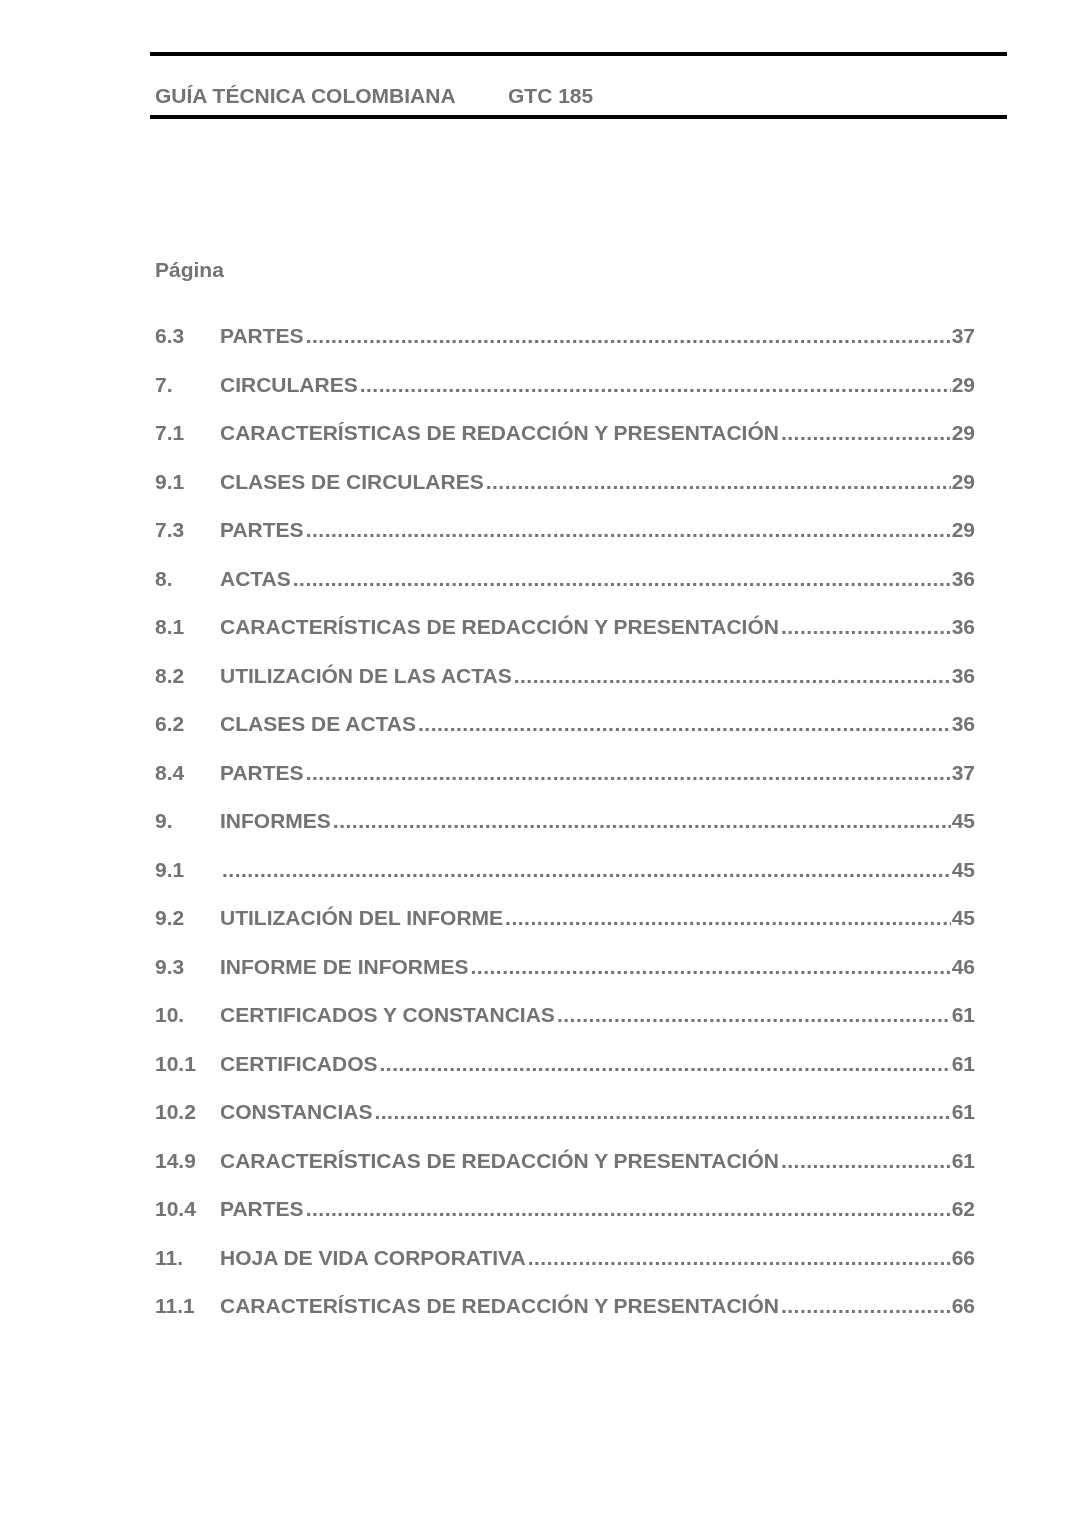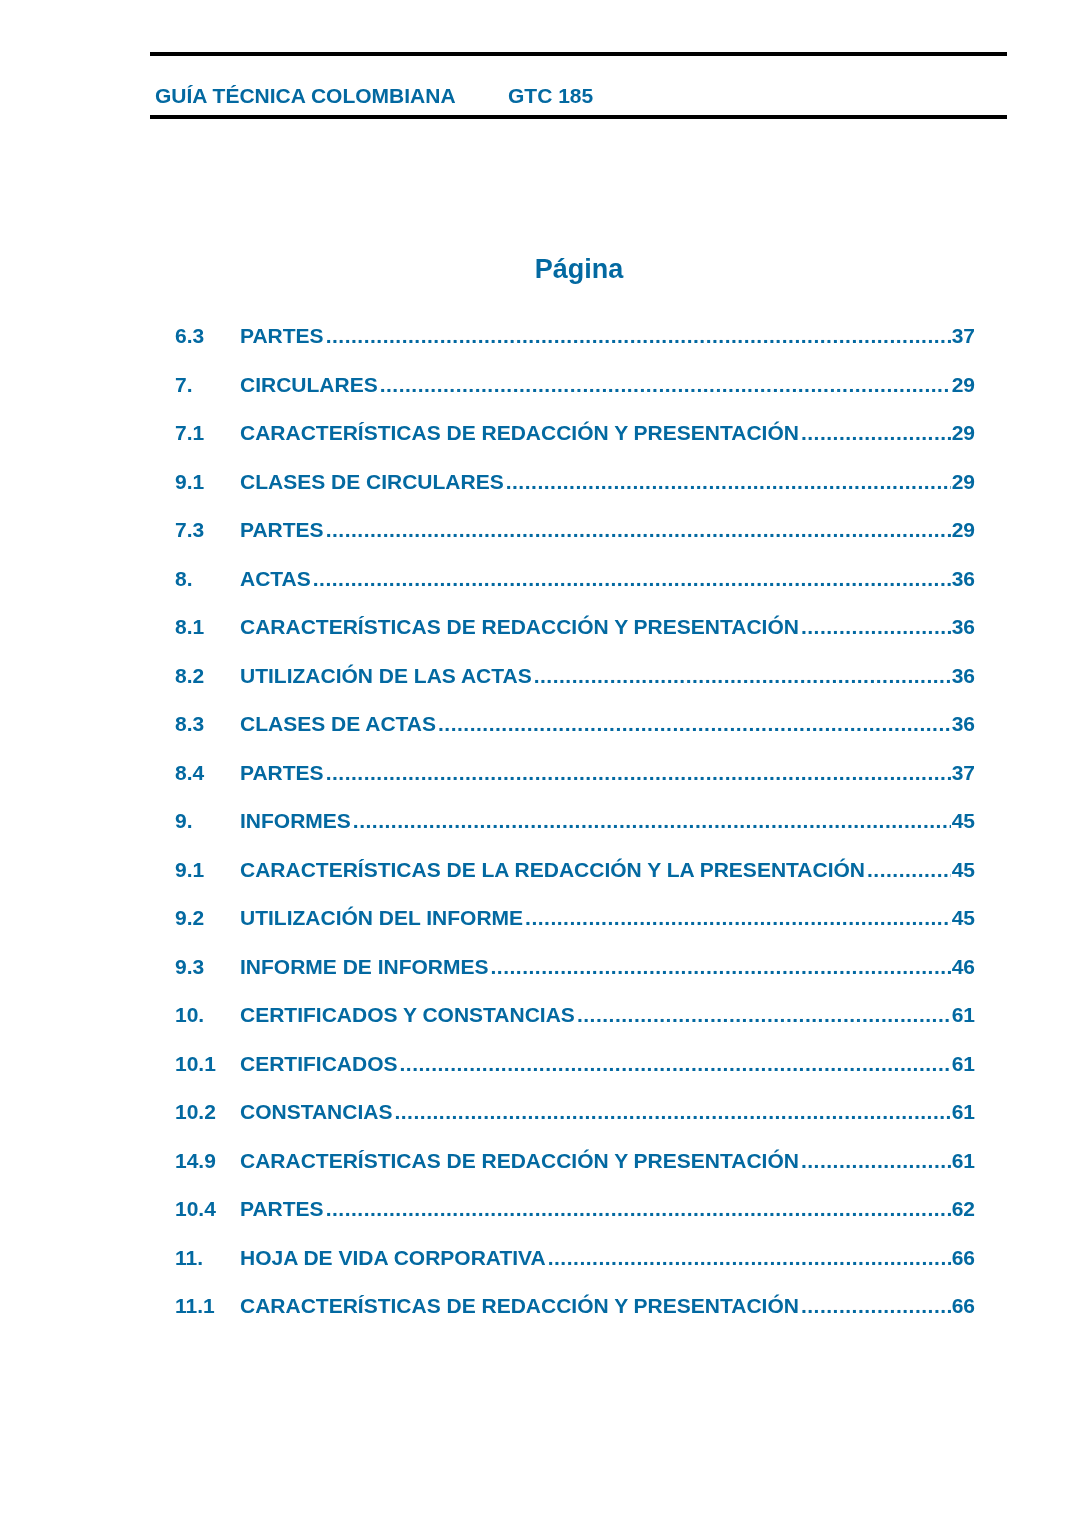--- a/index.html
+++ b/index.html
@@ -3,21 +3,21 @@
 <meta charset="utf-8">
 <style>
   html, body { margin: 0; padding: 0; background: #ffffff; }
   .page {
     position: relative;
     width: 1080px;
     height: 1527px;
     background: #ffffff;
     font-family: "Liberation Sans", sans-serif;
     font-weight: 700;
-    color: #0369a1;
+    color: #737373;
     overflow: hidden;
   }
   .rule {
     position: absolute;
     left: 150px;
     width: 857px;
     height: 4px;
     background: #000000;
   }
   .rule-top { top: 52px; }
@@ -34,37 +34,36 @@
   .h-code {
     position: absolute;
     left: 353px;
     top: 0;
   }
   .pagina {
     position: absolute;
     left: 155px;
     top: 259px;
     width: 848px;
-    text-align: center;
-    font-size: 27px;
+    text-align: left;
+    font-size: 21px;
     line-height: 21px;
   }
   .toc-list {
     position: absolute;
     left: 155px;
     top: 325px;
     width: 820px;
     font-size: 21px;
   }
   .toc-row {
     display: flex;
     align-items: baseline;
     line-height: 21px;
     margin-bottom: 27.5px;
-    margin-left: 20px;
   }
   .toc-row.group-start { margin-top: 17px; }
   .toc-num { flex: 0 0 65px; }
   .toc-title { flex: 0 0 auto; white-space: nowrap; }
   .toc-dots {
     flex: 1 1 auto;
     overflow: hidden;
     white-space: nowrap;
     letter-spacing: 0.5px;
     margin-left: 2px;
@@ -131,40 +130,39 @@
     <span class="toc-dots">................................................................................................................................................................</span>
     <span class="toc-page">36</span>
   </div>
       <div class="toc-row">
     <span class="toc-num">8.2</span>
     <span class="toc-title">UTILIZACIÓN DE LAS ACTAS</span>
     <span class="toc-dots">................................................................................................................................................................</span>
     <span class="toc-page">36</span>
   </div>
       <div class="toc-row">
-    <span class="toc-num">8.3</span>
+    <span class="toc-num">6.2</span>
     <span class="toc-title">CLASES DE ACTAS</span>
     <span class="toc-dots">................................................................................................................................................................</span>
     <span class="toc-page">36</span>
   </div>
       <div class="toc-row">
     <span class="toc-num">8.4</span>
     <span class="toc-title">PARTES</span>
     <span class="toc-dots">................................................................................................................................................................</span>
     <span class="toc-page">37</span>
   </div>
       <div class="toc-row group-start">
     <span class="toc-num">9.</span>
     <span class="toc-title">INFORMES</span>
     <span class="toc-dots">................................................................................................................................................................</span>
     <span class="toc-page">45</span>
   </div>
       <div class="toc-row">
     <span class="toc-num">9.1</span>
-    <span class="toc-title">CARACTERÍSTICAS DE LA REDACCIÓN Y LA PRESENTACIÓN</span>
     <span class="toc-dots">................................................................................................................................................................</span>
     <span class="toc-page">45</span>
   </div>
       <div class="toc-row">
     <span class="toc-num">9.2</span>
     <span class="toc-title">UTILIZACIÓN DEL INFORME</span>
     <span class="toc-dots">................................................................................................................................................................</span>
     <span class="toc-page">45</span>
   </div>
       <div class="toc-row">

